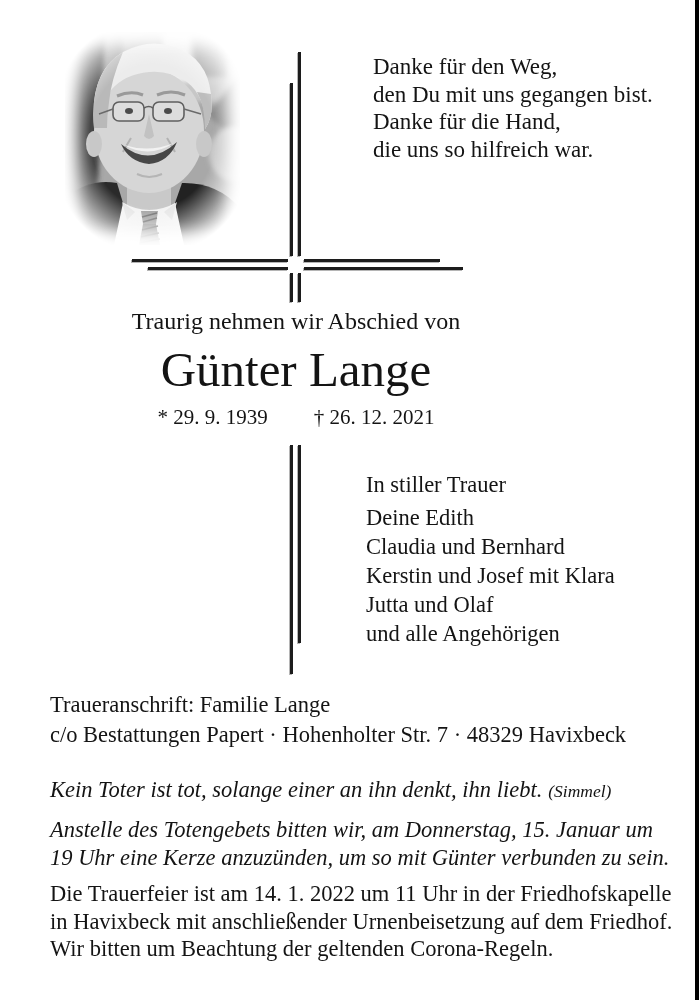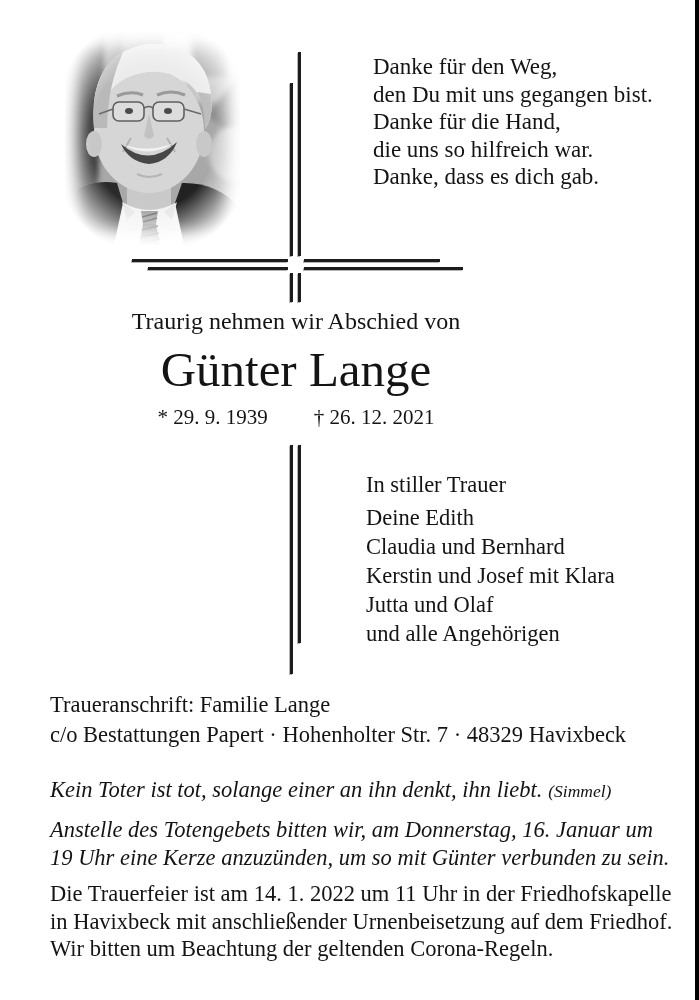--- a/index.html
+++ b/index.html
@@ -112,21 +112,20 @@
 <div class="abs seg" style="left:290px;top:445px;width:3px;height:229px;"></div>
 <div class="abs seg" style="left:298px;top:445px;width:3px;height:198px;"></div>
 
 <div class="abs edge"></div>
 
 <div class="abs poem">
   <div>Danke für den Weg,</div>
   <div>den Du mit uns gegangen bist.</div>
   <div>Danke für die Hand,</div>
   <div>die uns so hilfreich war.</div>
-  <div>Danke, dass es dich gab.</div>
 </div>
 
 <div class="abs centerblock">
   <div class="intro">Traurig nehmen wir Abschied von</div>
   <div class="deceased">Günter Lange</div>
   <div class="dates">
     <span>* 29. 9. 1939</span><span>† 26. 12. 2021</span>
   </div>
 </div>
 
@@ -142,21 +141,21 @@
 <div class="abs address">
   <div>Traueranschrift: Familie Lange</div>
   <div>c/o Bestattungen Papert · Hohenholter Str. 7 · 48329 Havixbeck</div>
 </div>
 
 <div class="abs quote">
   <span>Kein Toter ist tot, solange einer an ihn denkt, ihn liebt.</span><span class="source">(Simmel)</span>
 </div>
 
 <div class="abs candle">
-  <div>Anstelle des Totengebets bitten wir, am Donnerstag, 16. Januar um</div>
+  <div>Anstelle des Totengebets bitten wir, am Donnerstag, 15. Januar um</div>
   <div>19 Uhr eine Kerze anzuzünden, um so mit Günter verbunden zu sein.</div>
 </div>
 
 <div class="abs funeral">
   <div>Die Trauerfeier ist am 14. 1. 2022 um 11 Uhr in der Friedhofskapelle</div>
   <div>in Havixbeck mit anschließender Urnenbeisetzung auf dem Friedhof.</div>
   <div>Wir bitten um Beachtung der geltenden Corona-Regeln.</div>
 </div>
 
 </body></html>

